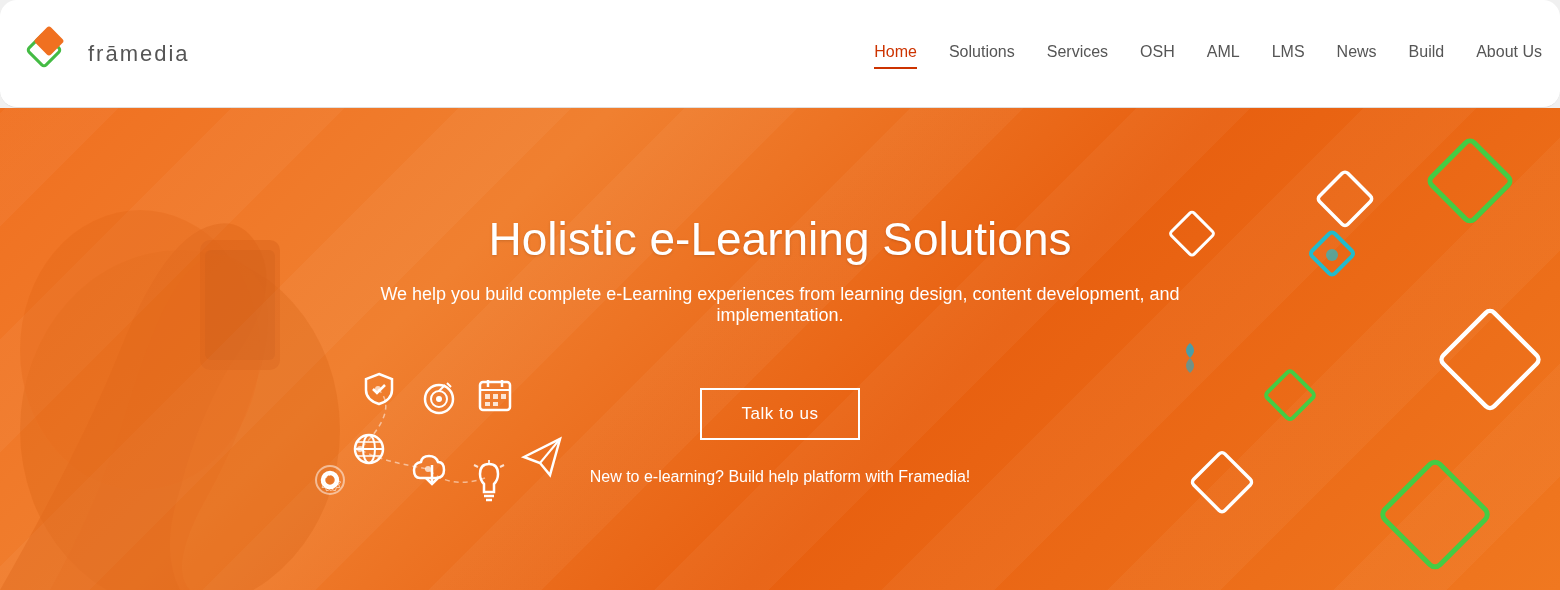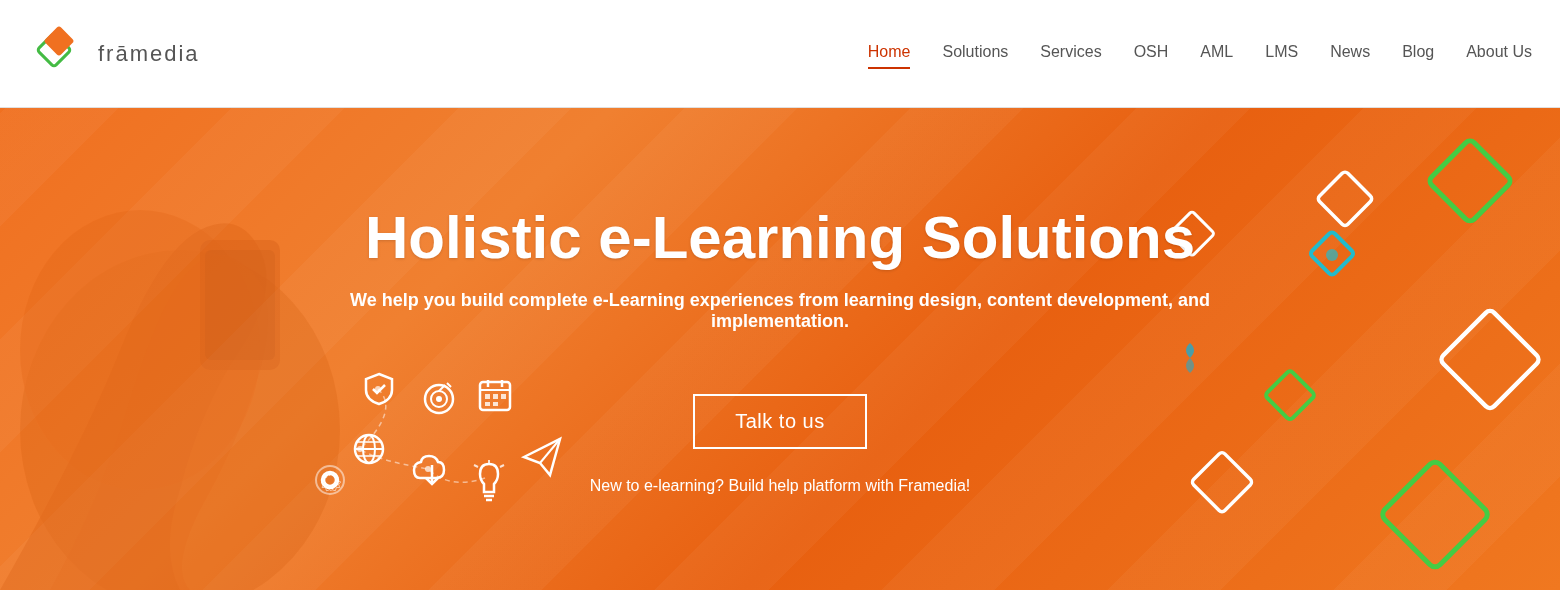--- a/index.html
+++ b/index.html
@@ -5,23 +5,24 @@
     * { margin: 0; padding: 0; box-sizing: border-box; }
     body { width: 1560px; height: 590px; overflow: hidden; font-family: Arial, sans-serif; background: #f0f0f0; }
 
     
     .header {
       background: #ffffff;
       height: 108px;
       display: flex;
       align-items: center;
       justify-content: space-between;
-      padding: 0 28px;
+      padding: 0 18px;
       border-bottom: 1px solid #e0e0e0;
       position: relative;
+      border-radius: 17px;
     }
     .logo-area {
       display: flex;
       align-items: center;
       gap: 10px;
     }
     .logo-icon {
       width: 60px;
       height: 60px;
       position: relative;
@@ -95,38 +96,38 @@
       opacity: 0.35;
     }
 
     .hero-content {
       position: relative;
       z-index: 10;
       text-align: center;
       max-width: 900px;
     }
     .hero-title {
-      font-size: 60px;
-      font-weight: bold;
+      font-size: 46px;
+      font-weight: normal;
       color: #ffffff;
       margin-bottom: 18px;
       text-shadow: 0 1px 3px rgba(0,0,0,0.15);
     }
     .hero-subtitle {
       font-size: 18px;
       color: #ffffff;
       margin-bottom: 32px;
-      font-weight: 700;
+      font-weight: 400;
     }
     .hero-cta-btn {
       border: 2px solid #ffffff;
       background: transparent;
       color: #ffffff;
       padding: 14px 40px;
-      font-size: 20px;
+      font-size: 17px;
       cursor: pointer;
       letter-spacing: 0.5px;
       margin-bottom: 16px;
       margin-top: 30px;
     }
     .hero-note {
       font-size: 16px;
       color: #ffffff;
       margin-top: 12px;
     }
@@ -165,21 +166,21 @@
   </div>
 
   <nav>
     <a class="nav-item active">Home</a>
     <a class="nav-item">Solutions</a>
     <a class="nav-item">Services</a>
     <a class="nav-item">OSH</a>
     <a class="nav-item">AML</a>
     <a class="nav-item">LMS</a>
     <a class="nav-item">News</a>
-    <a class="nav-item">Blog</a>
+    <a class="nav-item">Build</a>
     <a class="nav-item">About Us</a>
   </nav>
 </header>
 
 <section class="hero">
 
   <svg class="hand-silhouette" viewBox="0 0 360 440" xmlns="http://www.w3.org/2000/svg">
 
     <ellipse cx="180" cy="280" rx="160" ry="180" fill="rgba(200,80,0,0.5)"></ellipse>
     <ellipse cx="140" cy="200" rx="120" ry="140" fill="rgba(220,90,10,0.6)"></ellipse>

